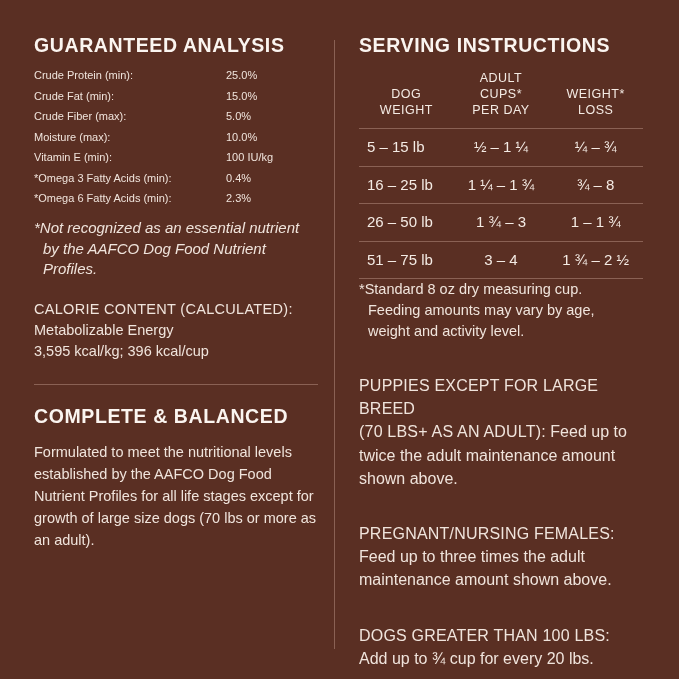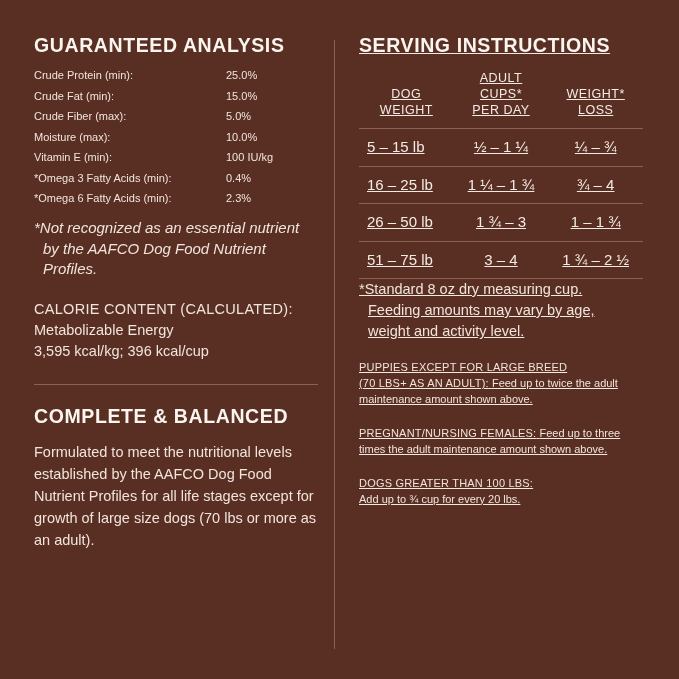--- a/index.html
+++ b/index.html
@@ -32,21 +32,20 @@
   }
   .col-divider {
     width: 1px;
     background: #8a6154;
     margin: 6px 0 10px 0;
     flex: 0 0 1px;
   }
   .col-right {
     flex: 1;
     padding-left: 24px;
-    text-decoration: underline;
   }
   h2.section-title {
     font-size: 19.5px;
     font-weight: bold;
     letter-spacing: 0.6px;
     margin: 0 0 13px 0;
     color: #fbf5f0;
     text-transform: uppercase;
   }
   
@@ -132,22 +131,22 @@
   .note {
     font-size: 14.5px;
     line-height: 1.45;
     color: #f0e4dc;
   }
   .note .indent {
     display: block;
     padding-left: 9px;
   }
   .para {
-    margin-top: 18px;
-    font-size: 11px;
+    margin-top: 32px;
+    font-size: 16px;
     line-height: 1.45;
     color: #f0e4dc;
   }
   .para .caps {
     letter-spacing: 0.2px;
   }
 </style>
 </head>
 <body>
 
@@ -231,21 +230,21 @@
       </thead>
       <tbody>
         <tr>
           <td class="first">5 – 15 lb</td>
           <td>½ – 1 ¼</td>
           <td>¼ – ¾</td>
         </tr>
         <tr>
           <td class="first">16 – 25 lb</td>
           <td>1 ¼ – 1 ¾</td>
-          <td>¾ – 4</td>
+          <td>¾ – 8</td>
         </tr>
         <tr>
           <td class="first">26 – 50 lb</td>
           <td>1 ¾ – 3</td>
           <td>1 – 1 ¾</td>
         </tr>
         <tr>
           <td class="first">51 – 75 lb</td>
           <td>3 – 4</td>
           <td>1 ¾ – 2 ½</td>

